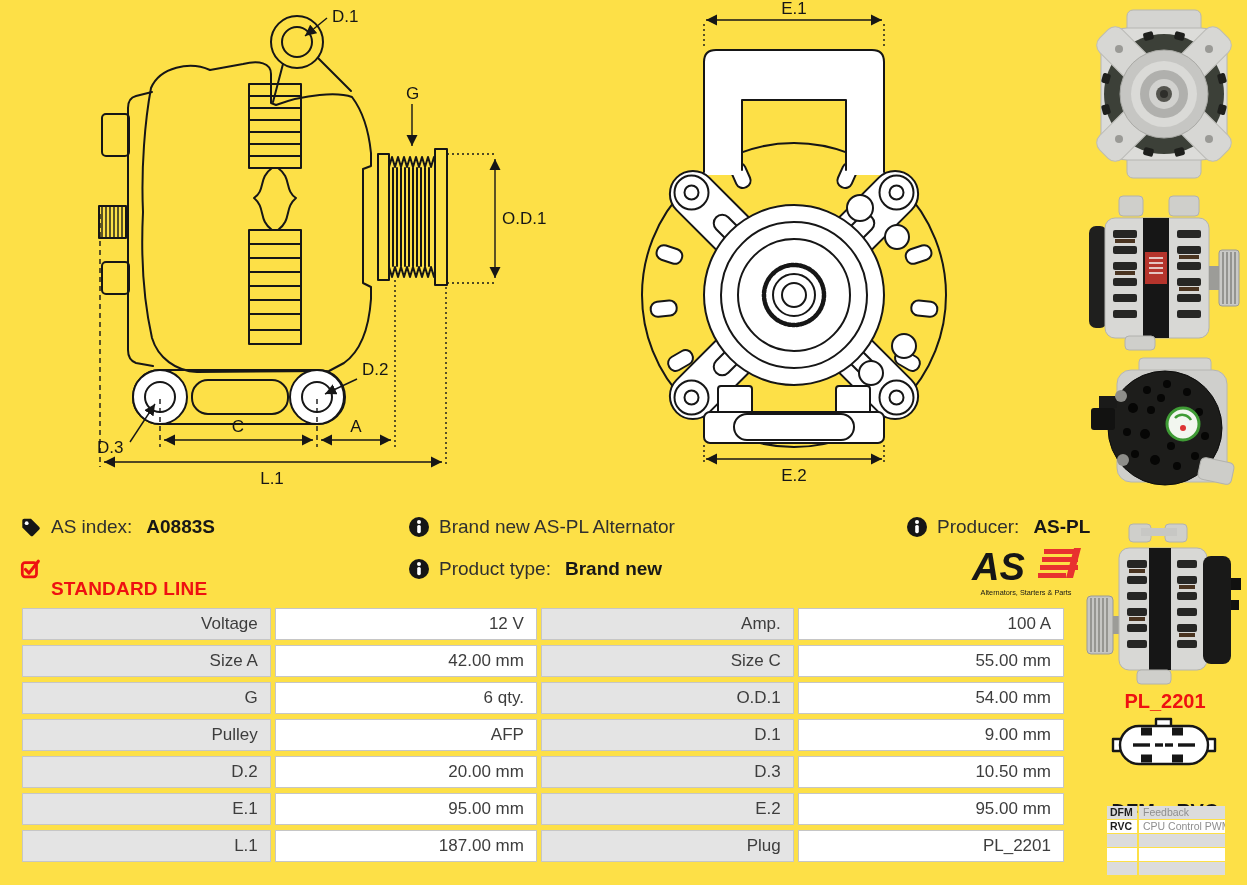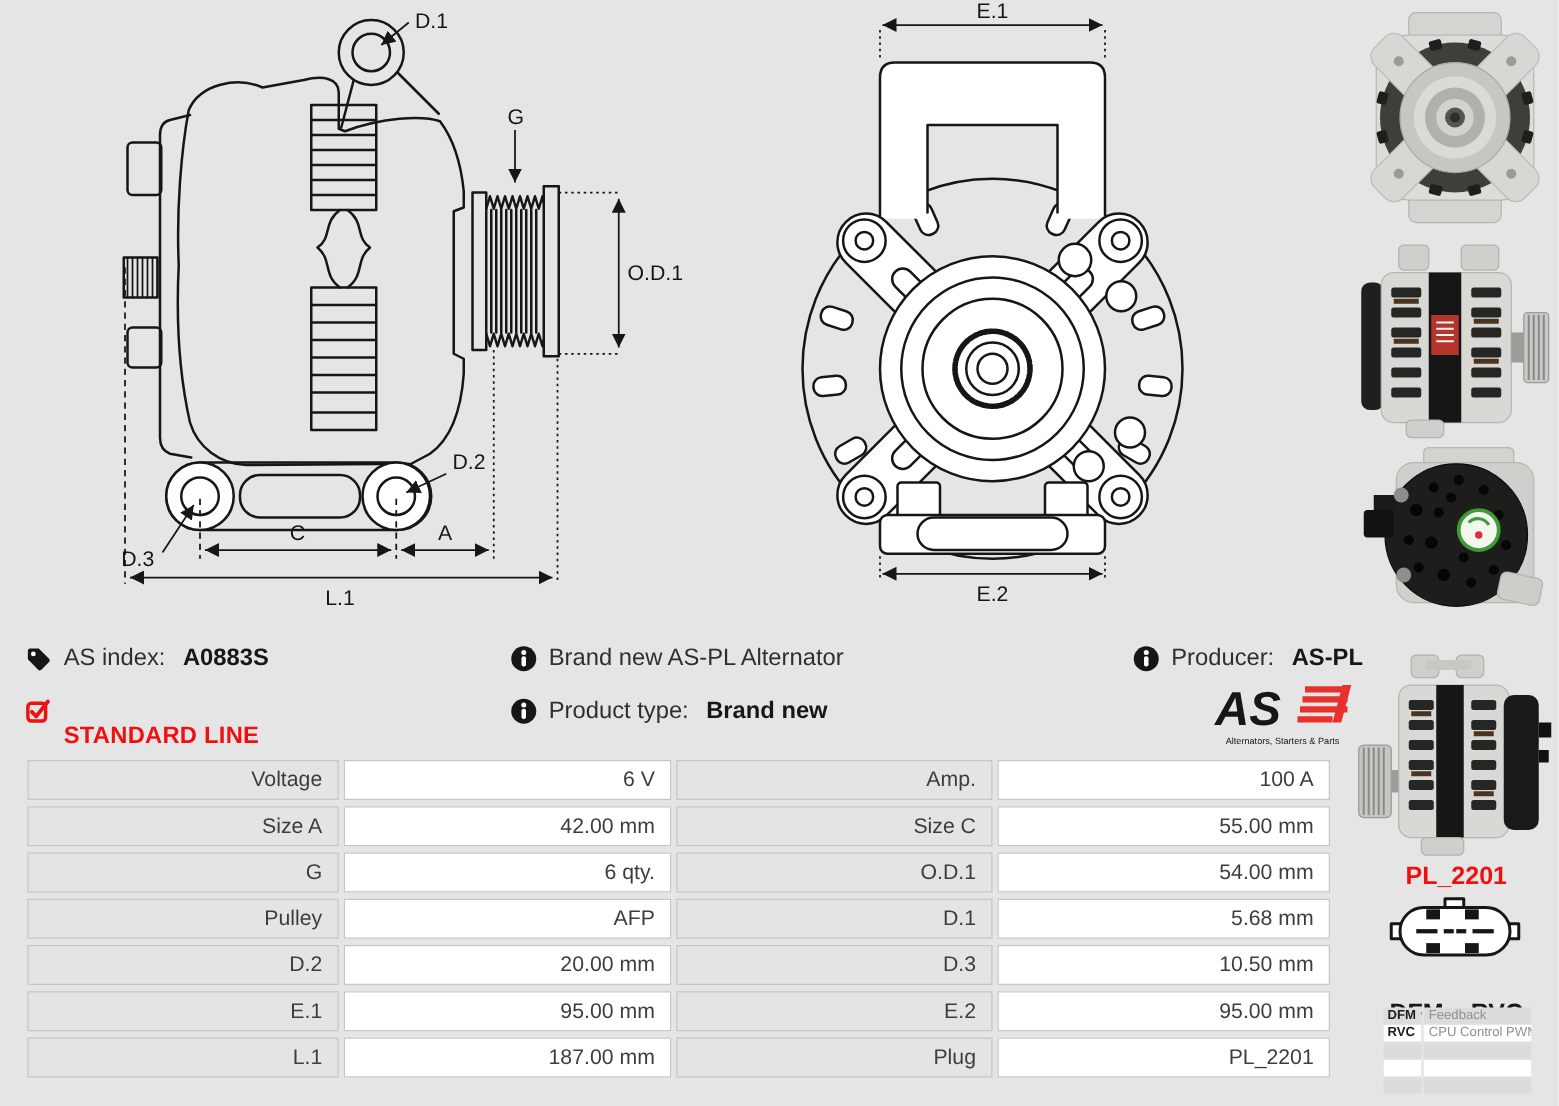--- a/index.html
+++ b/index.html
@@ -1,16 +1,16 @@
 <!DOCTYPE html>
 <html><head>
 <meta charset="utf-8">
 <style>
   html,body{margin:0;padding:0;background:#fff;}
-  .stage{position:relative;width:1247px;height:885px;background:#e5e5e5;overflow:hidden;
+  .stage{position:relative;width:1247px;height:885px;background:#fde047;overflow:hidden;
          font-family:"Liberation Sans",sans-serif;color:#2f2f2f;}
   .abs{position:absolute;}
   svg text{font-family:"Liberation Sans",sans-serif;fill:#161616;}
 
   
   .info-item{position:absolute;display:flex;align-items:flex-start;gap:9px;font-size:19px;color:#2f2f2f;white-space:nowrap;}
   .info-item .b{font-weight:bold;color:#171717;margin-left:5px;}
   .red-line{color:#ee1111;font-weight:bold;letter-spacing:.2px;margin-top:20px;}
 
   
@@ -366,41 +366,41 @@
   <table class="specs">
     <colgroup>
         <col style="width:243px">
         <col style="width:256px">
         <col style="width:247px">
         <col style="width:260px">
       </colgroup>
     <tbody id="specs-body">
         <tr>
       <td class="lbl">Voltage</td>
-      <td class="val">6 V</td>
+      <td class="val">12 V</td>
       <td class="lbl">Amp.</td>
       <td class="val">100 A</td>
     </tr>
         <tr>
       <td class="lbl">Size A</td>
       <td class="val">42.00 mm</td>
       <td class="lbl">Size C</td>
       <td class="val">55.00 mm</td>
     </tr>
         <tr>
       <td class="lbl">G</td>
       <td class="val">6 qty.</td>
       <td class="lbl">O.D.1</td>
       <td class="val">54.00 mm</td>
     </tr>
         <tr>
       <td class="lbl">Pulley</td>
       <td class="val">AFP</td>
       <td class="lbl">D.1</td>
-      <td class="val">5.68 mm</td>
+      <td class="val">9.00 mm</td>
     </tr>
         <tr>
       <td class="lbl">D.2</td>
       <td class="val">20.00 mm</td>
       <td class="lbl">D.3</td>
       <td class="val">10.50 mm</td>
     </tr>
         <tr>
       <td class="lbl">E.1</td>
       <td class="val">95.00 mm</td>

